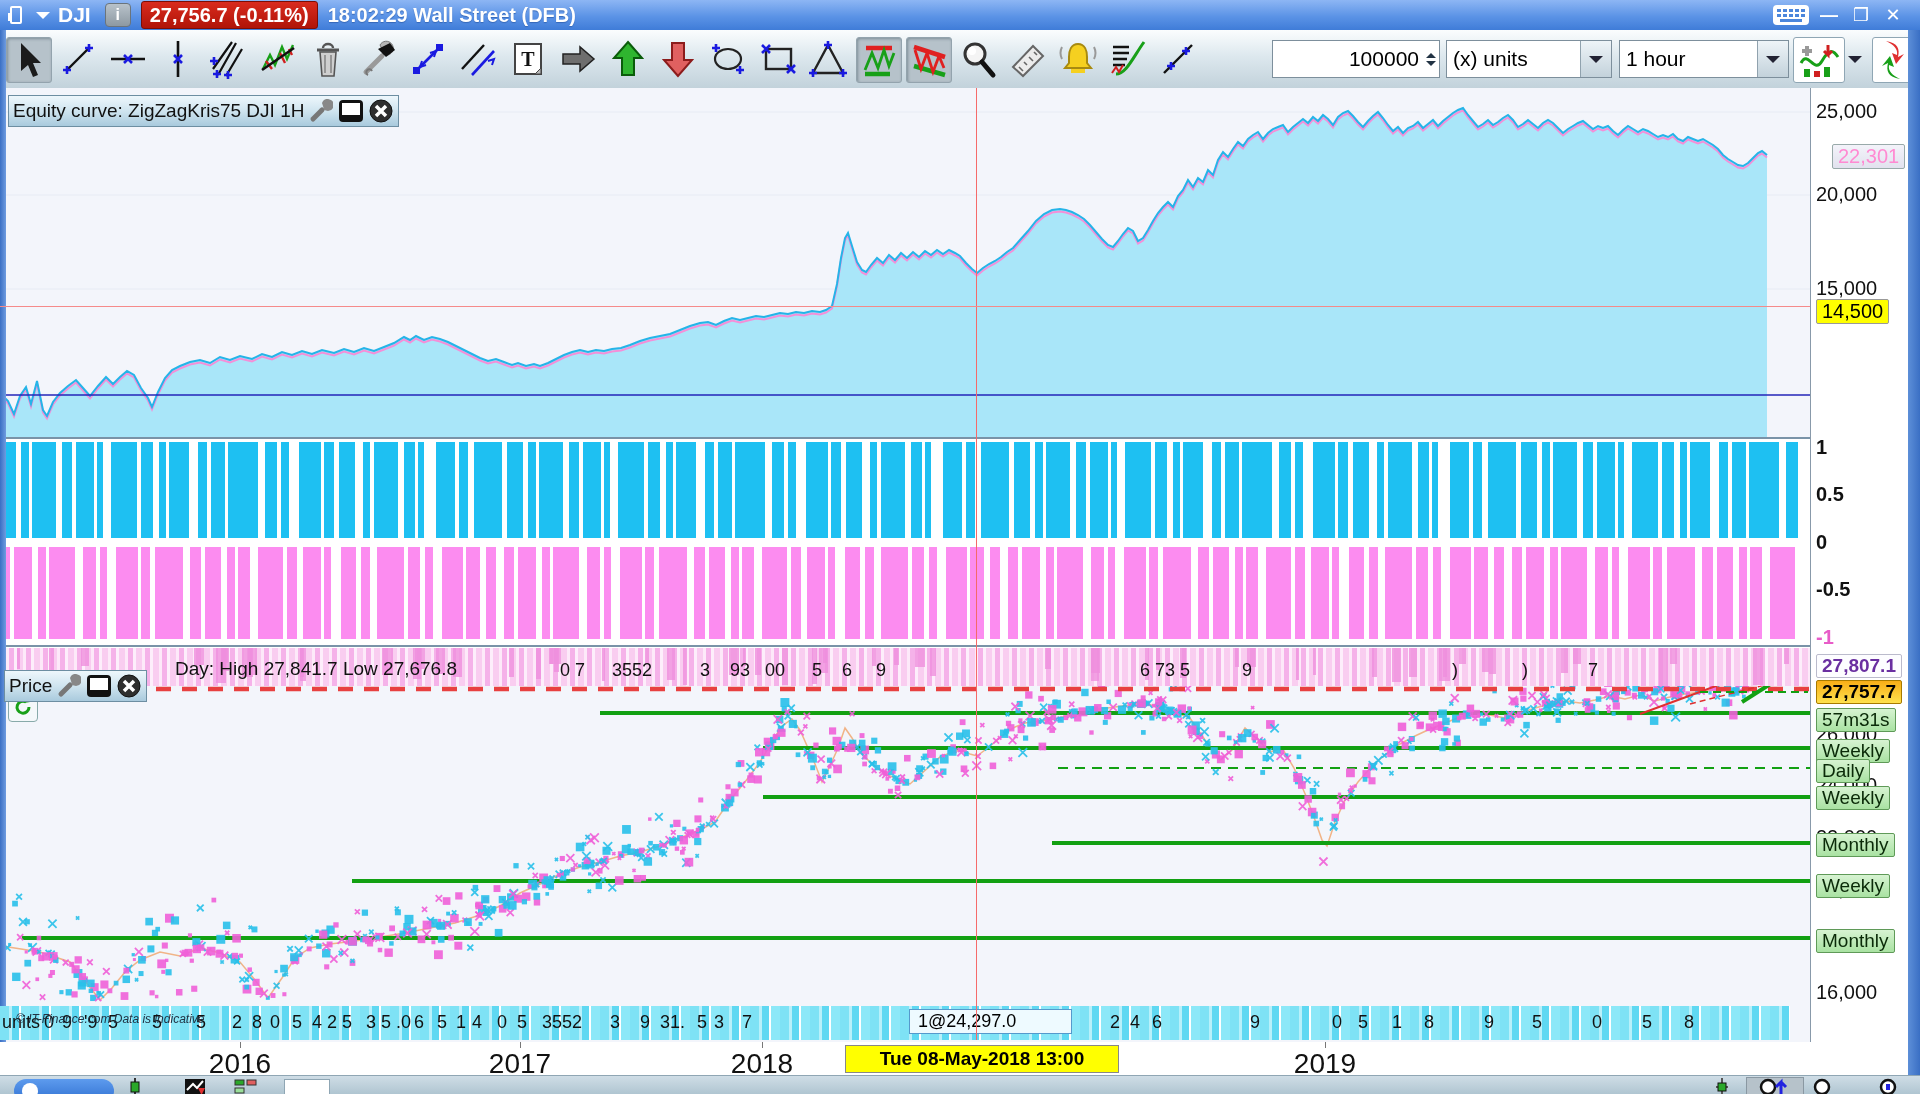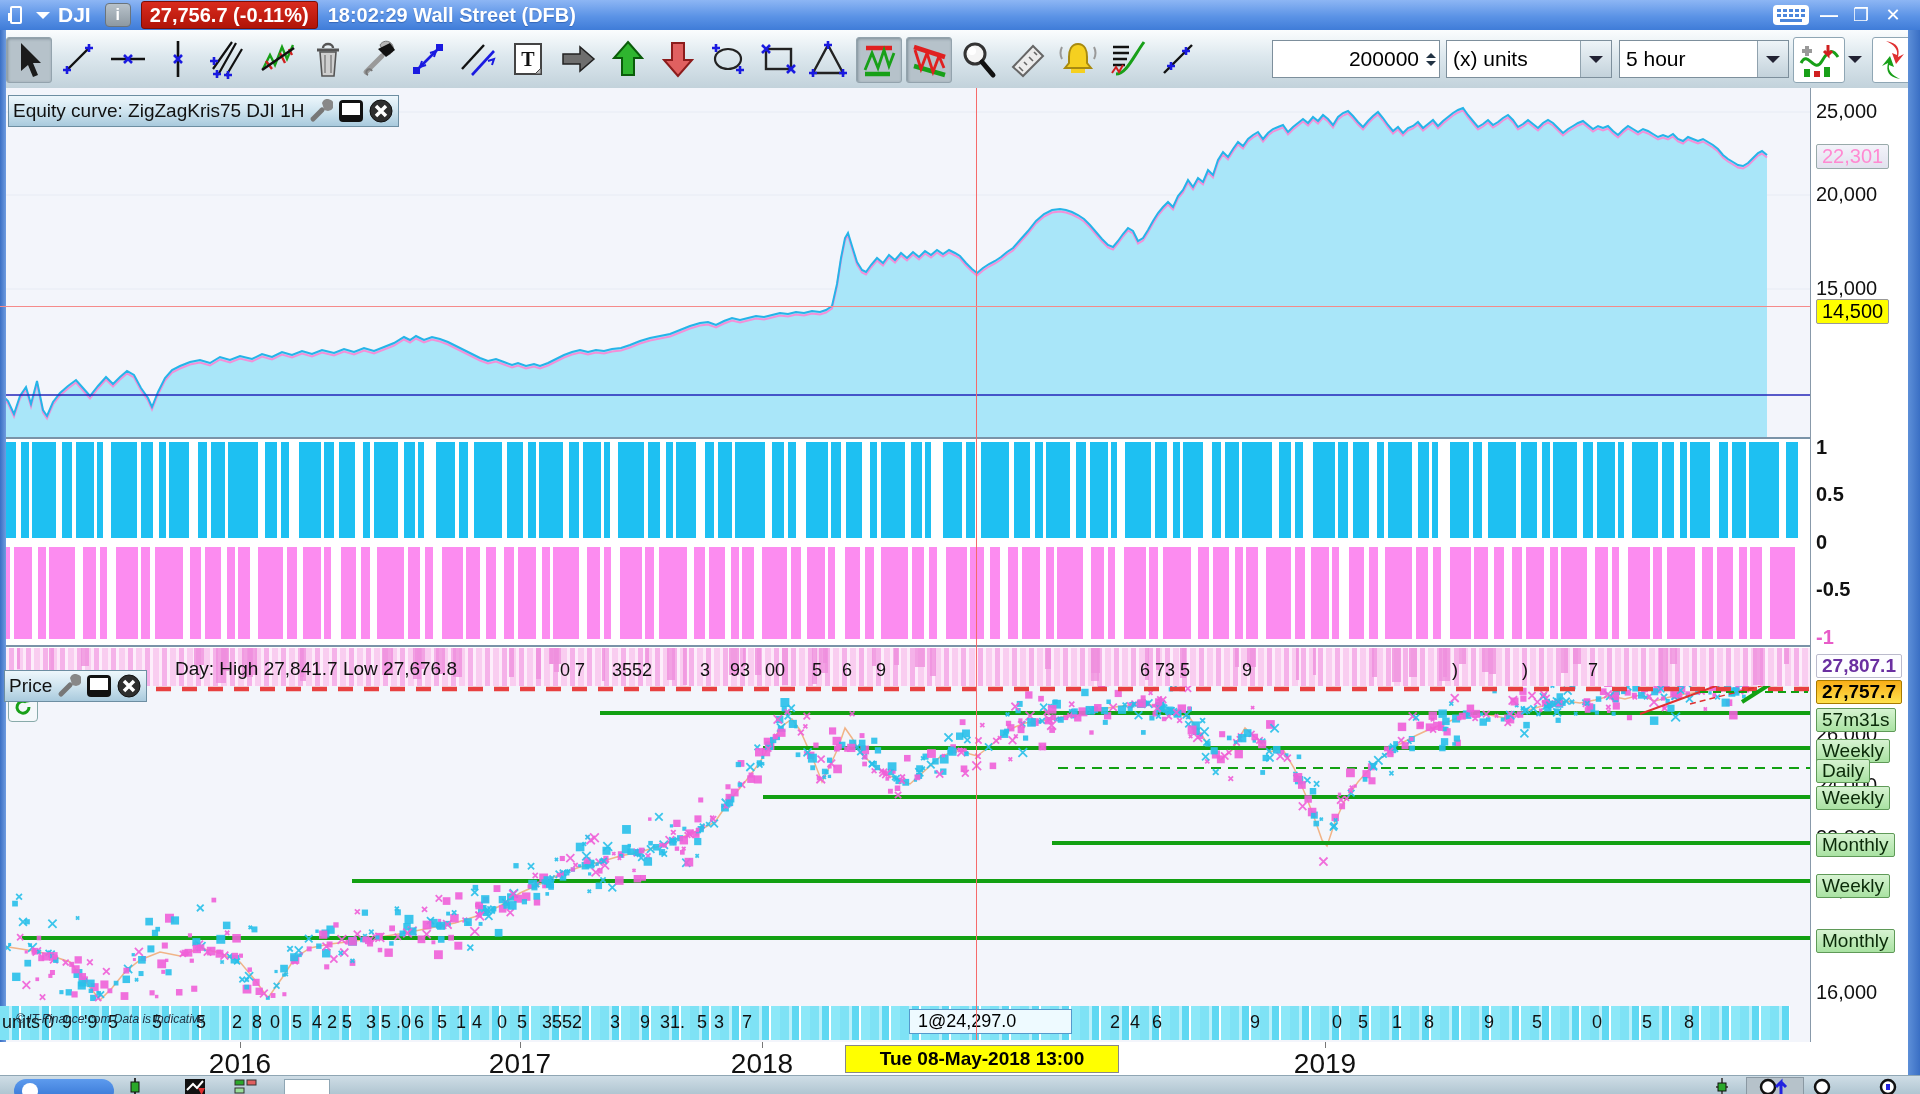--- a/index.html
+++ b/index.html
@@ -29,21 +29,21 @@
   .ptitle .ticon{width:26px;height:24px;margin-left:4px;display:flex;align-items:center;justify-content:center;}
   .panel{background:#f3f5fb;}
   #axiscol{left:1810px;top:88px;width:98px;height:954px;background:#fff;border-left:1px solid #8899aa;}
   #scrollstrip{left:1908px;top:30px;width:12px;height:1064px;background:linear-gradient(90deg,#5d8fd8,#3a6fc4);}
   #leftstrip{left:0;top:30px;width:6px;height:1064px;background:linear-gradient(90deg,#3a6fc4,#6f9ce0);}
   .axlabel{position:absolute;font-size:20px;color:#111;white-space:nowrap;}
   .badge{position:absolute;font-size:19px;padding:0 5px;white-space:nowrap;z-index:25;border-radius:2px;}
   .badge.green{background:linear-gradient(#d7f3d2,#a9e2a2);border:1px solid #5f9a58;color:#0a2a08;}
   .badge.orange{background:linear-gradient(#f8ae17,#ffe14e);border:1px solid #a87b00;color:#000;font-weight:bold;}
   .badge.yellow{background:#ffff00;border:1px solid #999;color:#000;}
-  .badge.pink{background:linear-gradient(#f3f3fa,#e2e2ee);border:1px solid #9aa;color:#ff8ad2;}
+  .badge.pink{background:linear-gradient(#f3f3fa,#e2e2ee);border:1px solid #9aa;color:#ff8ad2;margin-left:16px;}
   .badge.purple{background:#fdfdff;border:1px solid #bbc;color:#6a2fa0;font-weight:bold;}
   
   #pinkband{left:0;top:648px;width:1810px;height:38px;overflow:hidden;
     background:repeating-linear-gradient(90deg,#f9cdf0 0 6px,#fde9f9 6px 9px,#f5b2e9 9px 14px,#fdeefb 14px 17px);}
   #cyanstrip{left:0;top:1006px;width:1790px;height:34px;overflow:hidden;
     background:repeating-linear-gradient(90deg,#7ee2f5 0 9px,#b9f0fa 9px 12px,#5fd8f2 12px 19px,#ffffff 19px 21px,#8ce8f8 21px 30px);}
   .frag{position:absolute;font-size:17px;color:#111;white-space:nowrap;}
   #timeaxis{left:0;top:1042px;width:1908px;height:33px;background:#fff;}
   .yearlbl{position:absolute;top:6px;font-size:28px;color:#111;transform:translateX(-50%);}
   #datebadge{position:absolute;top:3px;background:#ffff00;border:1px solid #888;font-size:19px;
@@ -258,32 +258,32 @@
         </div>
         <div class="tbtn" style="left: 1156px;">
           <svg width="40" height="40" viewBox="0 0 40 40">
             <path d="M6 34 L34 6" stroke="#111" stroke-width="2.4"></path>
             <path d="M9 27 h8 M13 23 v8" stroke="#1a1ae0" stroke-width="2.6" fill="none"></path>
             <path d="M24 12 h8 M28 8 v8" stroke="#1a1ae0" stroke-width="2.6" fill="none"></path>
           </svg>
         </div>
       </div>
     <div class="combo" style="left:1272px;width:166px">
-      <span style="margin-left:auto;padding-right:4px">200000</span>
+      <span style="margin-left:auto;padding-right:4px">100000</span>
       <span style="width:16px;height:100%;display:flex;flex-direction:column;align-items:center;justify-content:center">
         <span style="width:0;height:0;border:5px solid transparent;border-bottom-color:#234;margin-bottom:3px"></span>
         <span style="width:0;height:0;border:5px solid transparent;border-top-color:#234"></span>
       </span>
     </div>
     <div class="combo" style="left:1446px;width:164px">
       <span style="padding-left:6px">(x) units</span>
       <span class="caret"></span>
     </div>
     <div class="combo" style="left:1619px;width:168px">
-      <span style="padding-left:6px">5 hour</span>
+      <span style="padding-left:6px">1 hour</span>
       <span class="caret"></span>
     </div>
     <div class="tbtn" style="left:1793px;width:50px;background:#fff;border:1px solid #8fa6b4">
       <svg width="42" height="38" viewBox="0 0 42 38">
           <path d="M4 10 h10 M9 5 v10" stroke="#999" stroke-width="4"></path>
           <path d="M3 22 C 10 8, 16 34, 24 20 S 36 10, 40 16" stroke="#18a018" stroke-width="3" fill="none"></path>
           <path d="M30 4 v10 l-4 -4 m4 4 l4 -4" stroke="#d02020" stroke-width="3" fill="none"></path>
           <rect x="6" y="28" width="6" height="8" fill="#18a018"></rect>
           <rect x="16" y="30" width="6" height="6" fill="#d02020"></rect>
           <rect x="26" y="26" width="6" height="10" fill="#18a018"></rect>

